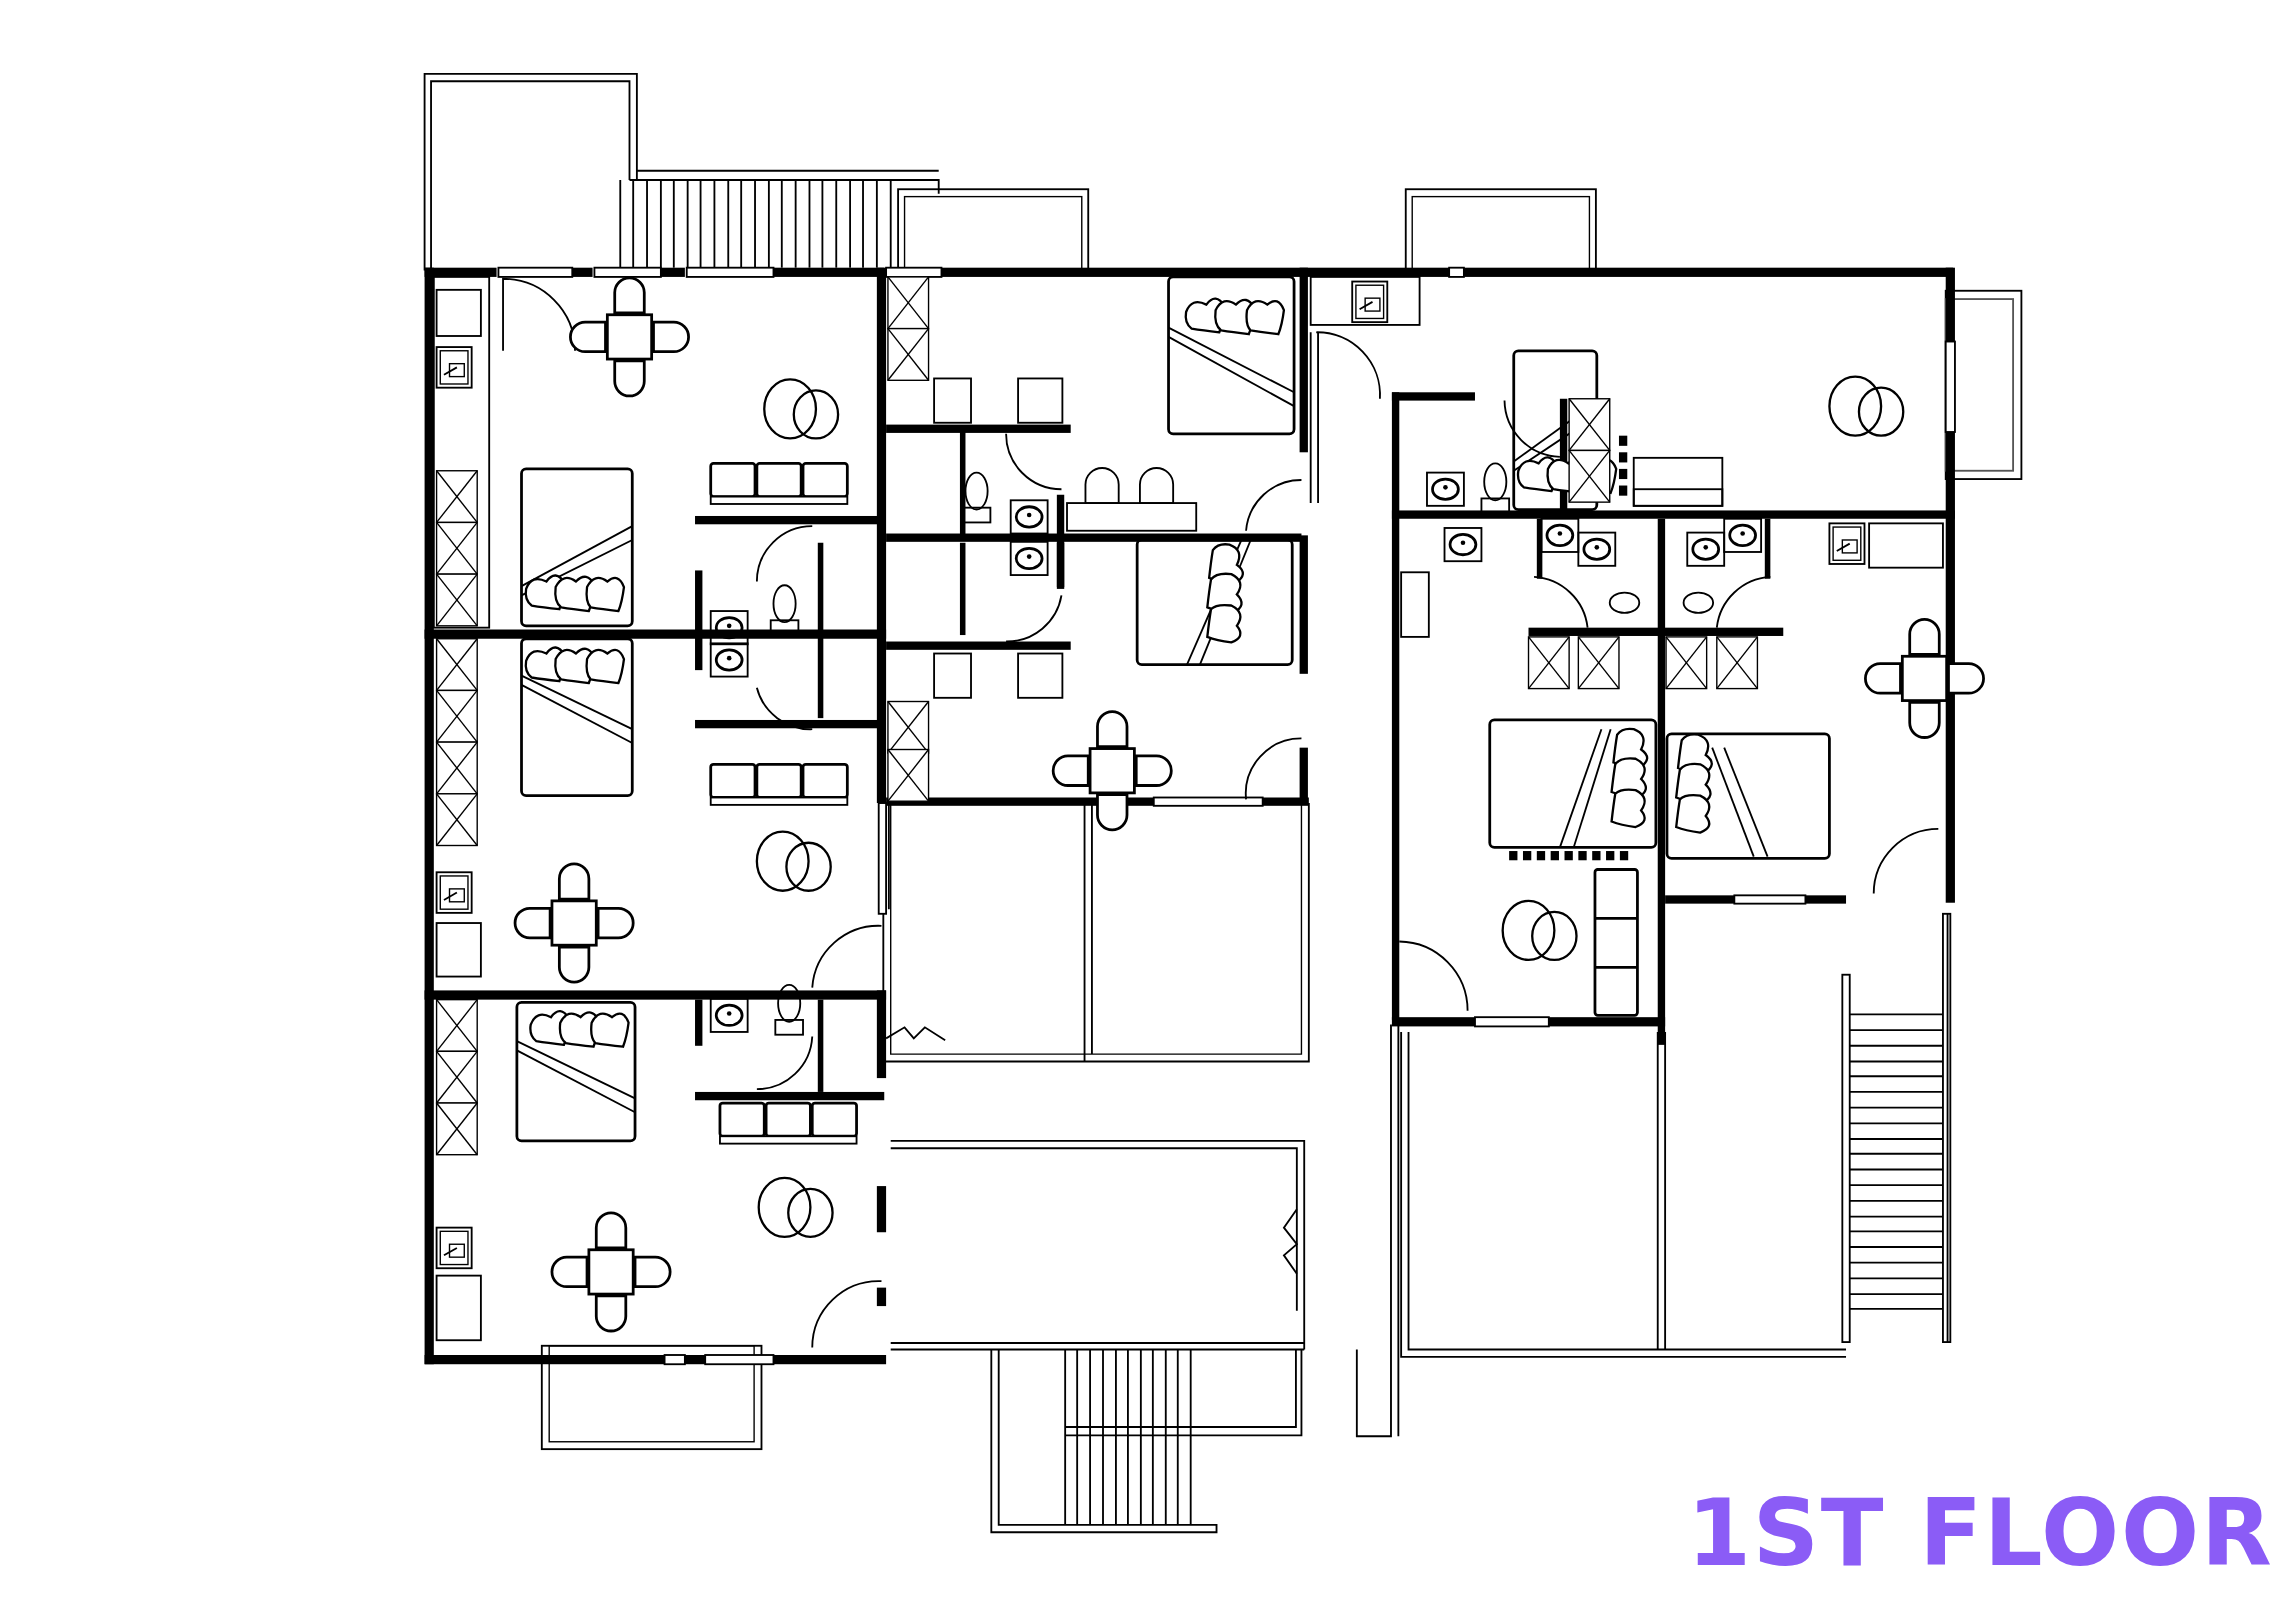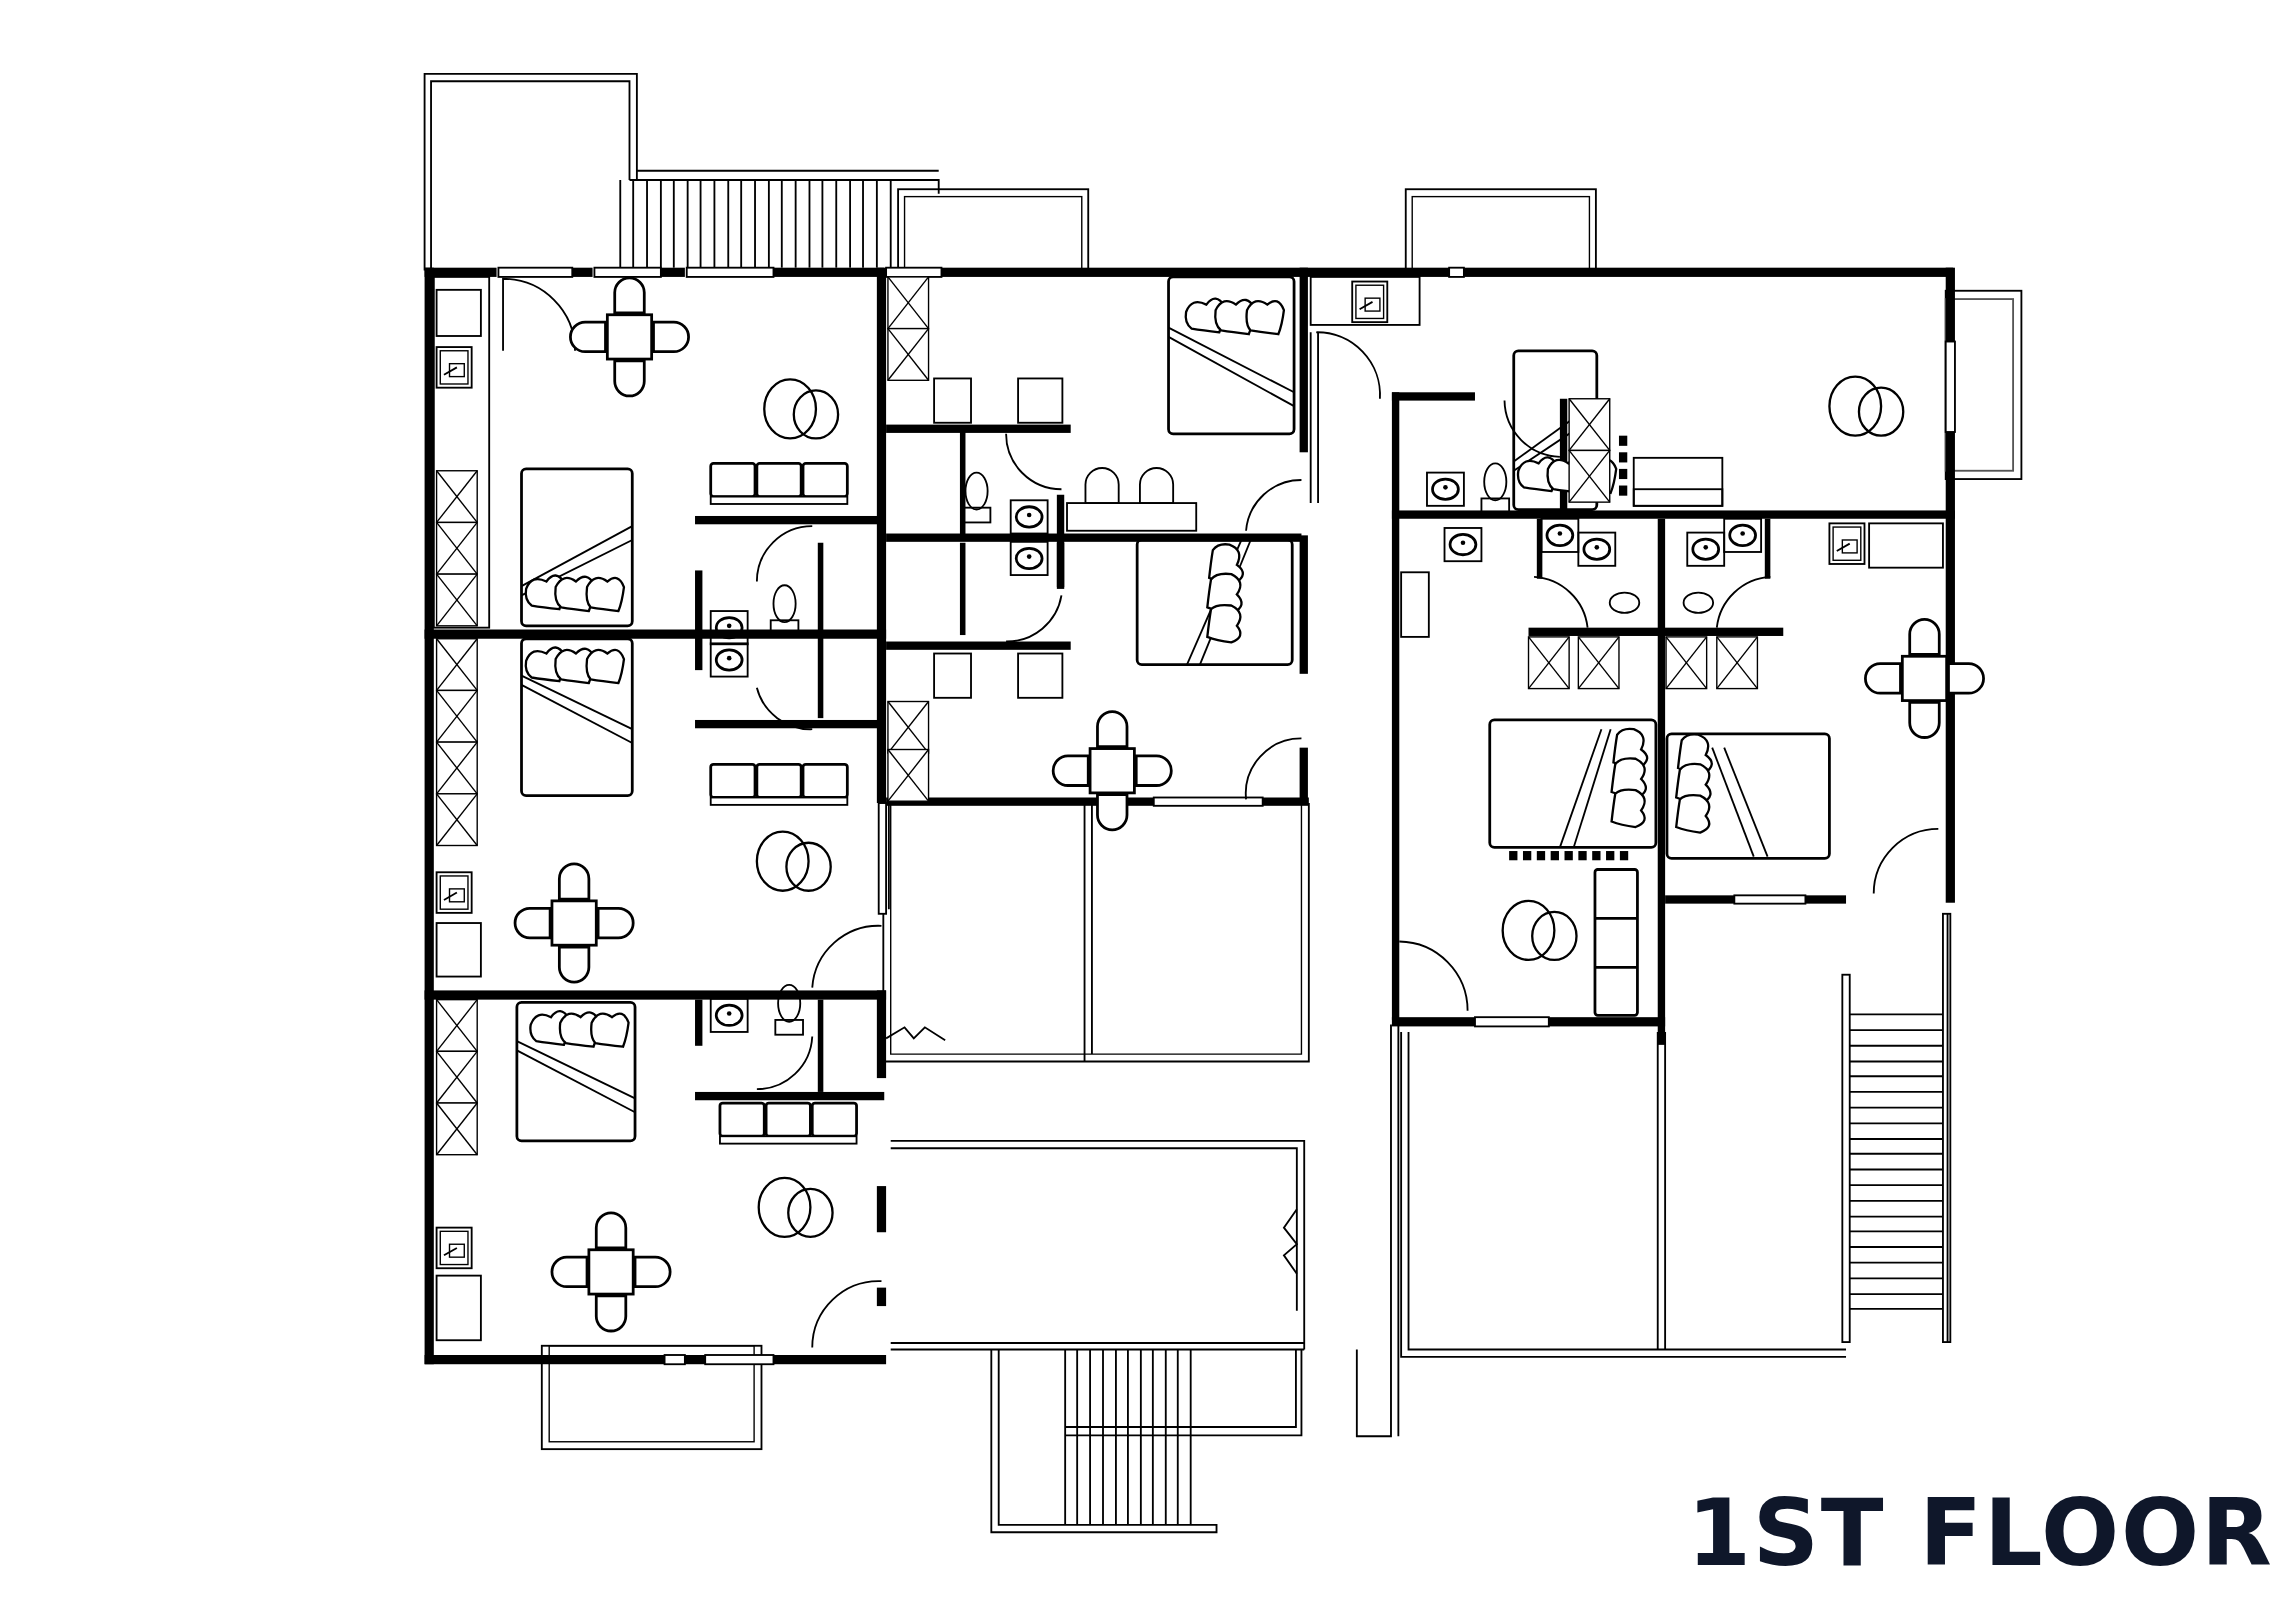--- a/index.html
+++ b/index.html
@@ -8,21 +8,21 @@
     .wall { fill: #000000; }
     .ln { fill: none; stroke: #000000; stroke-width: 3; }
     .thin { fill: none; stroke: #000000; stroke-width: 2; }
     .hair { fill: none; stroke: #000000; stroke-width: 1.5; }
     .furn { fill: #ffffff; stroke: #000000; stroke-width: 3; }
     .grey { fill: none; stroke: #555555; stroke-width: 2; }
     .win { fill: #ffffff; stroke: #000000; stroke-width: 2; }
     .title {
       position: absolute; left: 1687px; top: 1488px;
       font-family: "DejaVu Sans", sans-serif; font-weight: bold;
-      font-size: 92px; letter-spacing: 1.8px; color: #0f172a; line-height: 1;
+      font-size: 92px; letter-spacing: 1.8px; color: #8b5cf6; line-height: 1;
     }
   </style>
 </head>
 <body>
 
 <svg id="plan" viewBox="0 0 2481 1754" xmlns="http://www.w3.org/2000/svg">
   <defs>
 
     <g id="table4">
       <rect x="-24" y="-24" width="48" height="48" class="furn"></rect>

